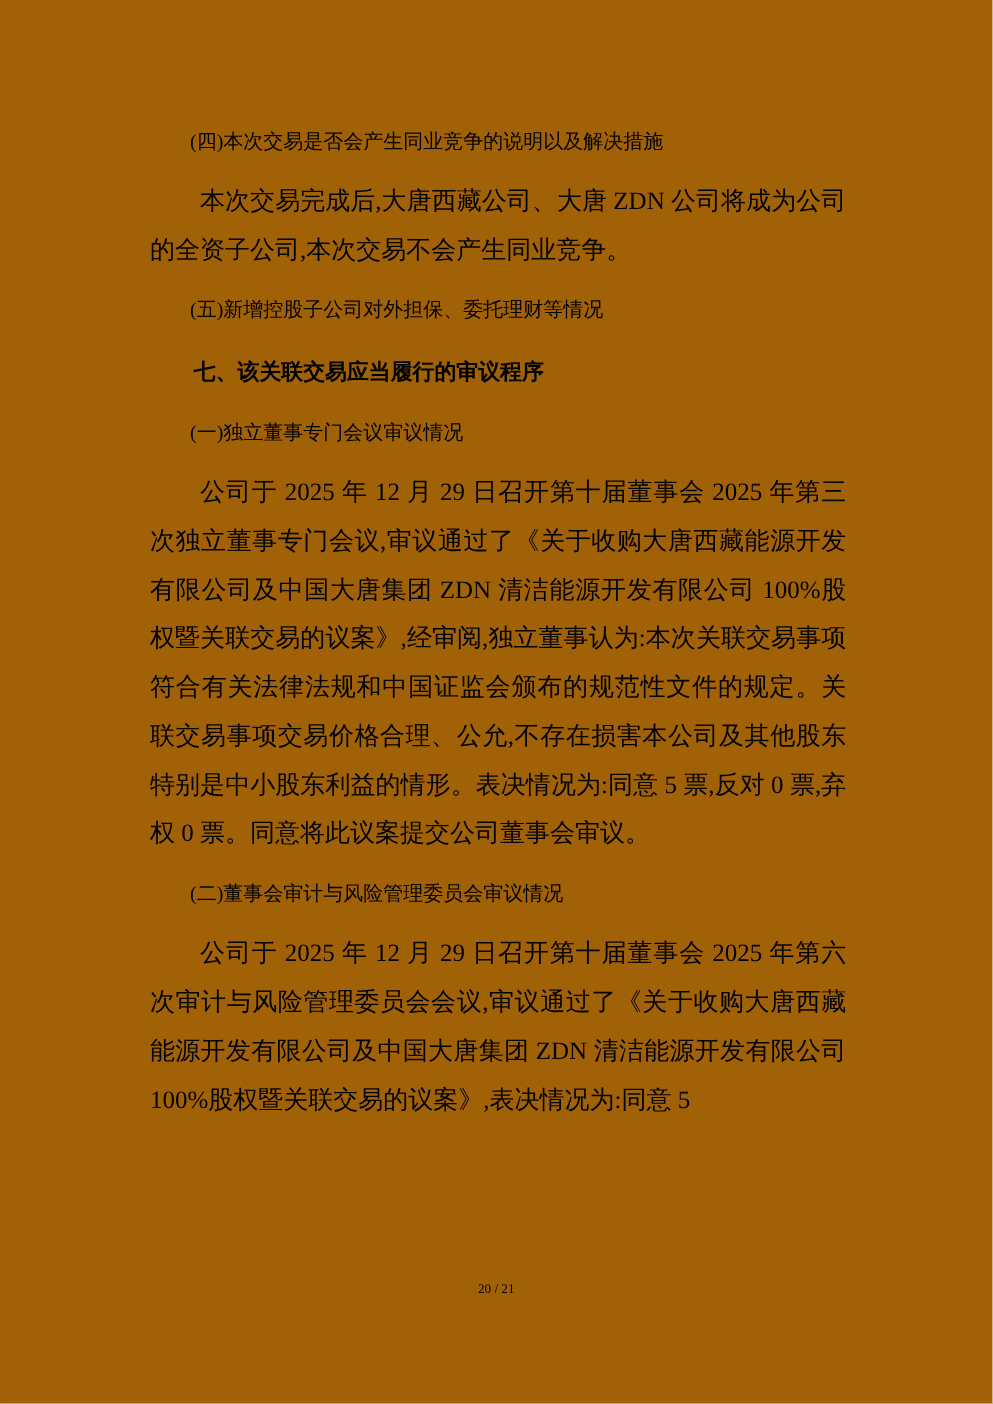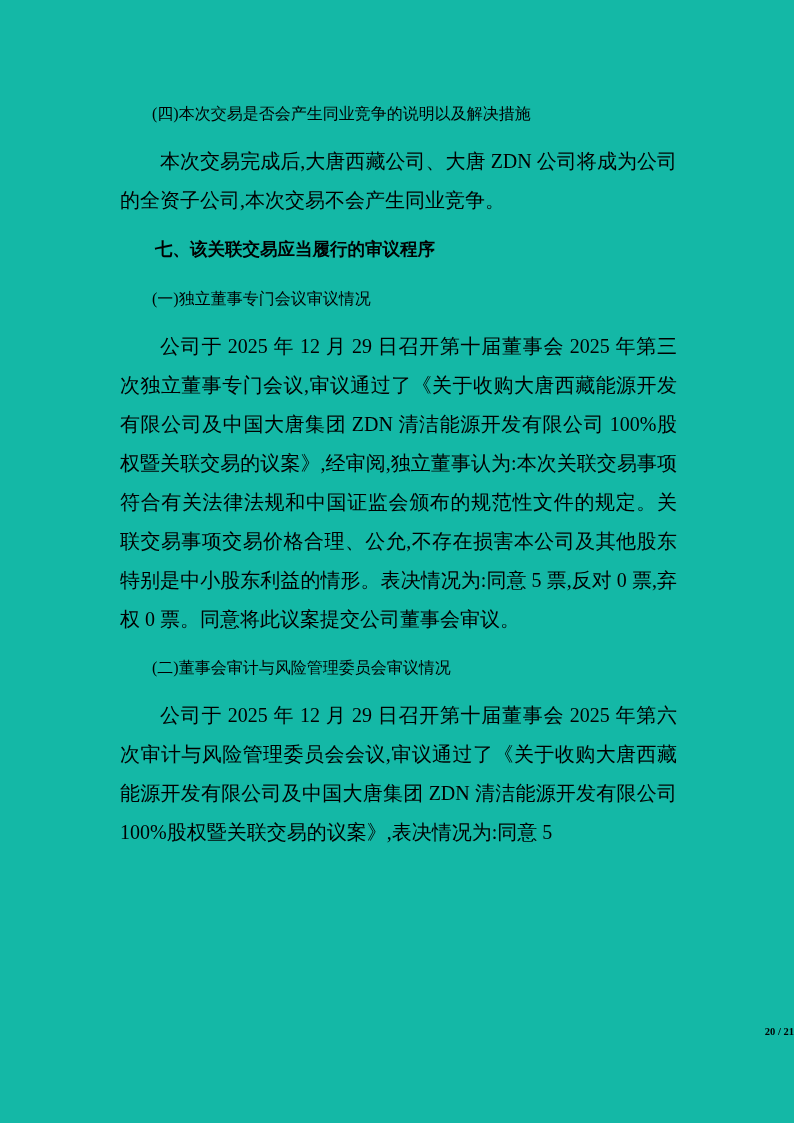--- a/index.html
+++ b/index.html
@@ -5,21 +5,21 @@
   html, body {
     margin: 0;
     padding: 0;
     background: #ffffff;
   }
   .page {
     position: relative;
     width: 794px;
     height: 1123px;
     margin: 0 auto;
-    background: #14b8a6;
+    background: #a16207;
     box-shadow: 0 0 3px rgba(0,0,0,0.12);
     font-family: "Liberation Serif", "DejaVu Serif", serif;
     color: #000000;
     overflow: hidden;
     box-sizing: border-box;
   }
   .content {
     position: absolute;
     top: 94px;
     left: 120px;
@@ -48,34 +48,35 @@
     line-height: 40px;
     margin: 6px 0 10px 0;
     text-indent: 2em;
     text-align: left;
   }
   .footer {
     position: absolute;
     left: 0;
     top: 1026px;
     width: 100%;
-    text-align: right;
+    text-align: center;
     font-size: 10.5px;
-    font-weight: bold;
+    font-weight: normal;
     font-family: "Liberation Serif", "DejaVu Serif", serif;
     color: #000000;
   }
 </style>
 </head>
 <body>
 
 <div class="page">
   <div class="content">
     <p class="sub-heading">(四)本次交易是否会产生同业竞争的说明以及解决措施</p>
     <p class="para">本次交易完成后,大唐西藏公司、大唐 ZDN 公司将成为公司的全资子公司,本次交易不会产生同业竞争。</p>
+    <p class="sub-heading">(五)新增控股子公司对外担保、委托理财等情况</p>
     <p class="section-heading">七、该关联交易应当履行的审议程序</p>
     <p class="sub-heading">(一)独立董事专门会议审议情况</p>
     <p class="para">公司于 2025 年 12 月 29 日召开第十届董事会 2025 年第三次独立董事专门会议,审议通过了《关于收购大唐西藏能源开发有限公司及中国大唐集团 ZDN 清洁能源开发有限公司 100%股权暨关联交易的议案》,经审阅,独立董事认为:本次关联交易事项符合有关法律法规和中国证监会颁布的规范性文件的规定。关联交易事项交易价格合理、公允,不存在损害本公司及其他股东特别是中小股东利益的情形。表决情况为:同意 5 票,反对 0 票,弃权 0 票。同意将此议案提交公司董事会审议。</p>
     <p class="sub-heading">(二)董事会审计与风险管理委员会审议情况</p>
     <p class="para">公司于 2025 年 12 月 29 日召开第十届董事会 2025 年第六次审计与风险管理委员会会议,审议通过了《关于收购大唐西藏能源开发有限公司及中国大唐集团 ZDN 清洁能源开发有限公司 100%股权暨关联交易的议案》,表决情况为:同意 5</p>
   </div>
   <div class="footer">20 / 21</div>
 </div>
 
 </body></html>

